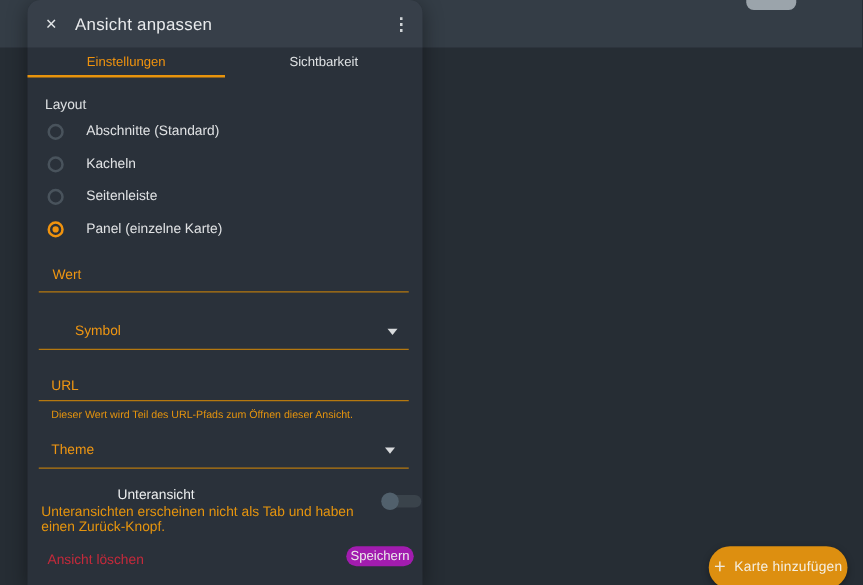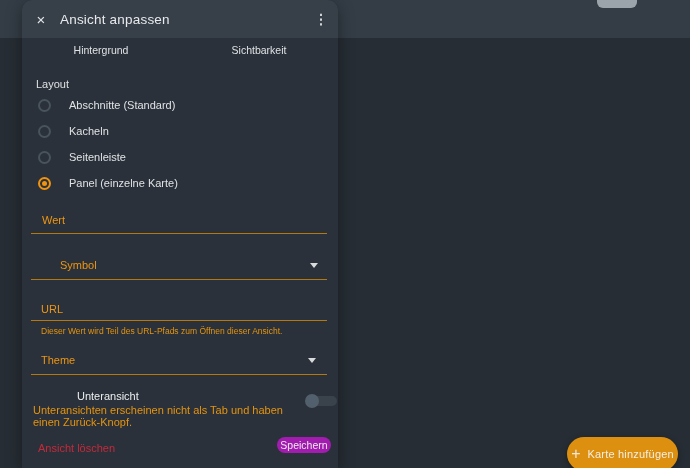--- a/index.html
+++ b/index.html
@@ -65,21 +65,21 @@
   .url-helper { position:absolute; left:19px; top:326px; width:280px; font-size:8.5px; color:#e5940e; }
 
   .theme-label { position:absolute; left:19px; top:354px; }
   .theme-line  { top:374px; }
 
   .select-arrow { position:absolute; width:0; height:0; border-left:4px solid transparent;
                   border-right:4px solid transparent; border-top:5px solid #d8dadc; cursor:pointer; }
   .arrow-symbol { left:288px; top:263px; }
   .arrow-theme  { left:286px; top:358px; }
 
-  .subview-title { position:absolute; left:11px; top:390px; font-size:11px; font-weight:500; color:#eceeef;padding-left:44px; }
+  .subview-title { position:absolute; left:28px; top:390px; font-size:11px; font-weight:500; color:#eceeef;padding-left:44px; }
   .subview-desc  { position:absolute; left:11px; top:404px; width:260px; font-size:11px; color:#e5940e; }
 
   .toggle { position:absolute; left:283px; top:394px; width:32px; height:14px; cursor:pointer; }
   .toggle .track { position:absolute; left:6px; top:2px; width:26px; height:10px; border-radius:6px; background:#3a434b; }
   .toggle .knob  { position:absolute; left:0; top:0; width:14px; height:14px; border-radius:50%; background:#51606c; }
 
   .delete-btn { position:absolute; left:16px; top:442px; font-size:11px; font-weight:500; color:#c42a3b; cursor:pointer; }
   .save-btn { position:absolute; left:255px; top:437px; width:54px; height:16px; border-radius:13px;
               background:#a21caf; color:#ececec; font-size:10.5px; display:flex; align-items:center;
               justify-content:center; cursor:pointer; }
@@ -98,21 +98,21 @@
 
   <div class="dialog">
 
     <div class="dialog-header">
       <div class="close-btn">×</div>
       <div class="dialog-title">Ansicht anpassen</div>
       <div class="kebab-btn">⋮</div>
     </div>
 
     <div class="tabs">
-      <div class="tab">Hintergrund</div>
+      <div class="tab active">Einstellungen</div>
       <div class="tab">Sichtbarkeit</div>
     </div>
 
     <div class="layout-label">Layout</div>
 
     <div class="radio-row" style="top:96px;">
       <span class="radio"></span>
       <span class="radio-label">Abschnitte (Standard)</span>
     </div>
     <div class="radio-row" style="top:148px;">

